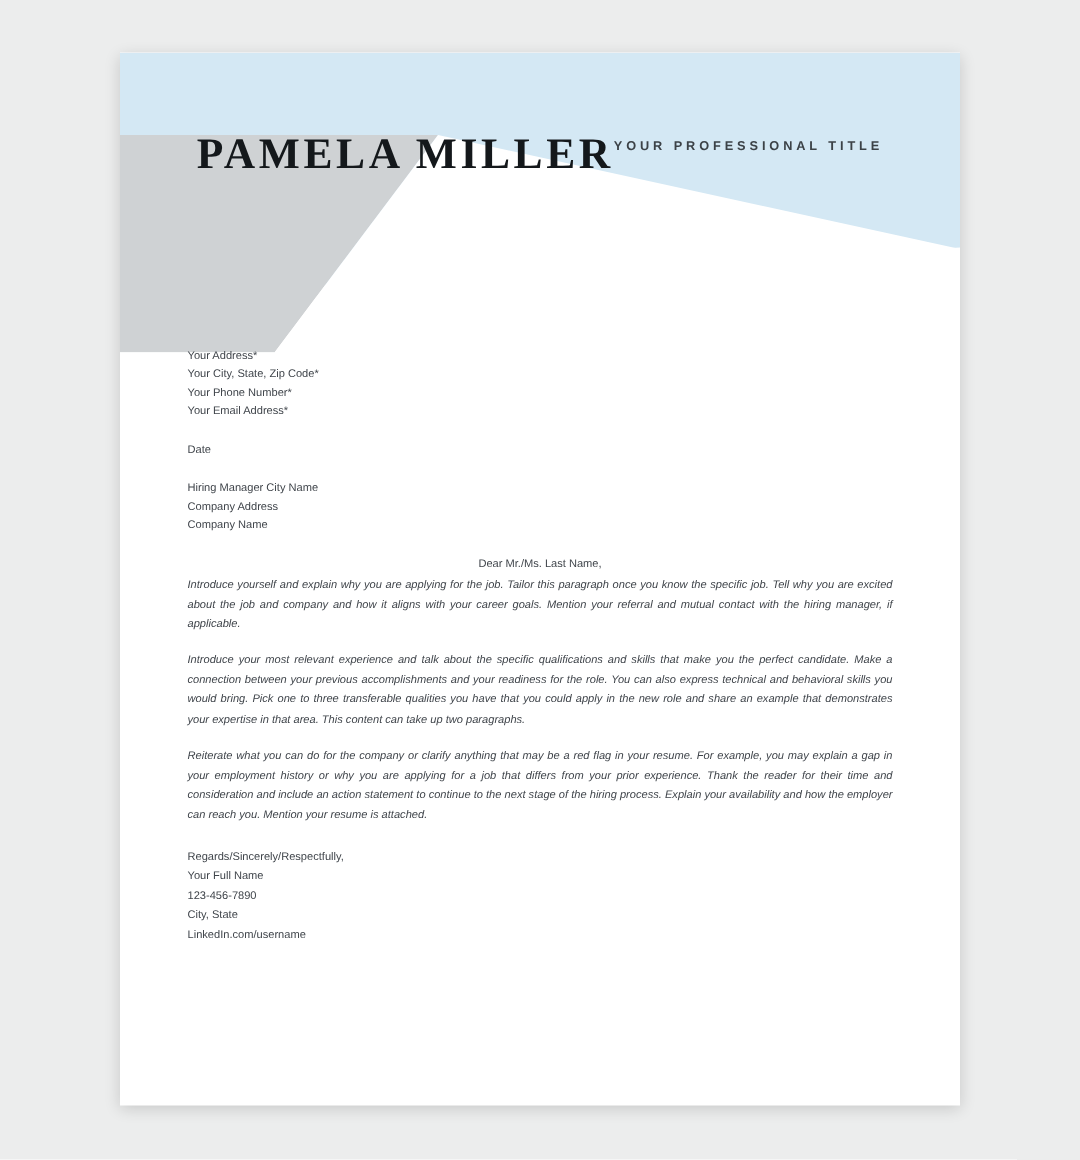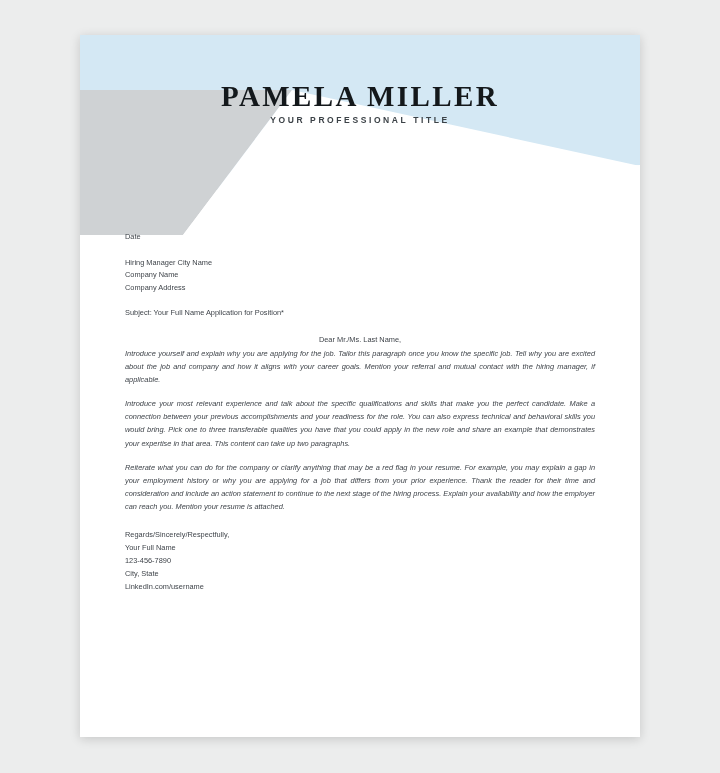--- a/index.html
+++ b/index.html
@@ -40,21 +40,21 @@
   .hdr svg {
     display: block;
   }
   .hdr-title-wrap {
     position: absolute;
     left: 0;
     top: 0;
     width: 560px;
     height: 120px;
     display: flex;
-    flex-direction: column;
+    flex-direction: row;
     align-items: center;
     justify-content: center;
   }
   .doc-name {
     font-family: "Liberation Serif", serif;
     font-size: 29px;
     font-weight: bold;
     letter-spacing: 2.4px;
     color: #14181b;
     line-height: 1;
@@ -120,32 +120,37 @@
         <polygon points="103,200 212,55 560,131 560,172" fill="#ffffff"></polygon>
       </svg>
       <div class="hdr-title-wrap">
         <div class="doc-name">PAMELA MILLER</div>
         <div class="doc-subtitle">YOUR PROFESSIONAL TITLE</div>
       </div>
     </div>
 
     <div class="body-area">
 
+      <div class="blk tight">
+        <span class="ln">Your Address*</span>
+        <span class="ln">Your City, State, Zip Code*</span>
+        <span class="ln">Your Phone Number*</span>
+        <span class="ln">Your Email Address*</span>
+      </div>
 
       <div class="blk">
         <span class="ln">Date</span>
       </div>
 
       <div class="blk tight">
         <span class="ln">Hiring Manager City Name</span>
+        <span class="ln">Company Address</span>
         <span class="ln">Company Name</span>
-        <span class="ln">Company Address</span>
       </div>
 
-      <div class="subject">Subject: Your Full Name Application for Position*</div>
 
       <div class="greeting">Dear Mr./Ms. Last Name,</div>
 
       <div class="para">Introduce yourself and explain why you are applying for the job. Tailor this paragraph once you know the specific job. Tell why you are excited about the job and company and how it aligns with your career goals. Mention your referral and mutual contact with the hiring manager, if applicable.</div>
       <div class="para">Introduce your most relevant experience and talk about the specific qualifications and skills that make you the perfect candidate. Make a connection between your previous accomplishments and your readiness for the role. You can also express technical and behavioral skills you would bring. Pick one to three transferable qualities you have that you could apply in the new role and share an example that demonstrates your expertise in that area. This content can take up two paragraphs.</div>
       <div class="para">Reiterate what you can do for the company or clarify anything that may be a red flag in your resume. For example, you may explain a gap in your employment history or why you are applying for a job that differs from your prior experience. Thank the reader for their time and consideration and include an action statement to continue to the next stage of the hiring process. Explain your availability and how the employer can reach you. Mention your resume is attached.</div>
 
       <div class="sign">
         <span class="ln">Regards/Sincerely/Respectfully,</span>
         <span class="ln">Your Full Name</span>

